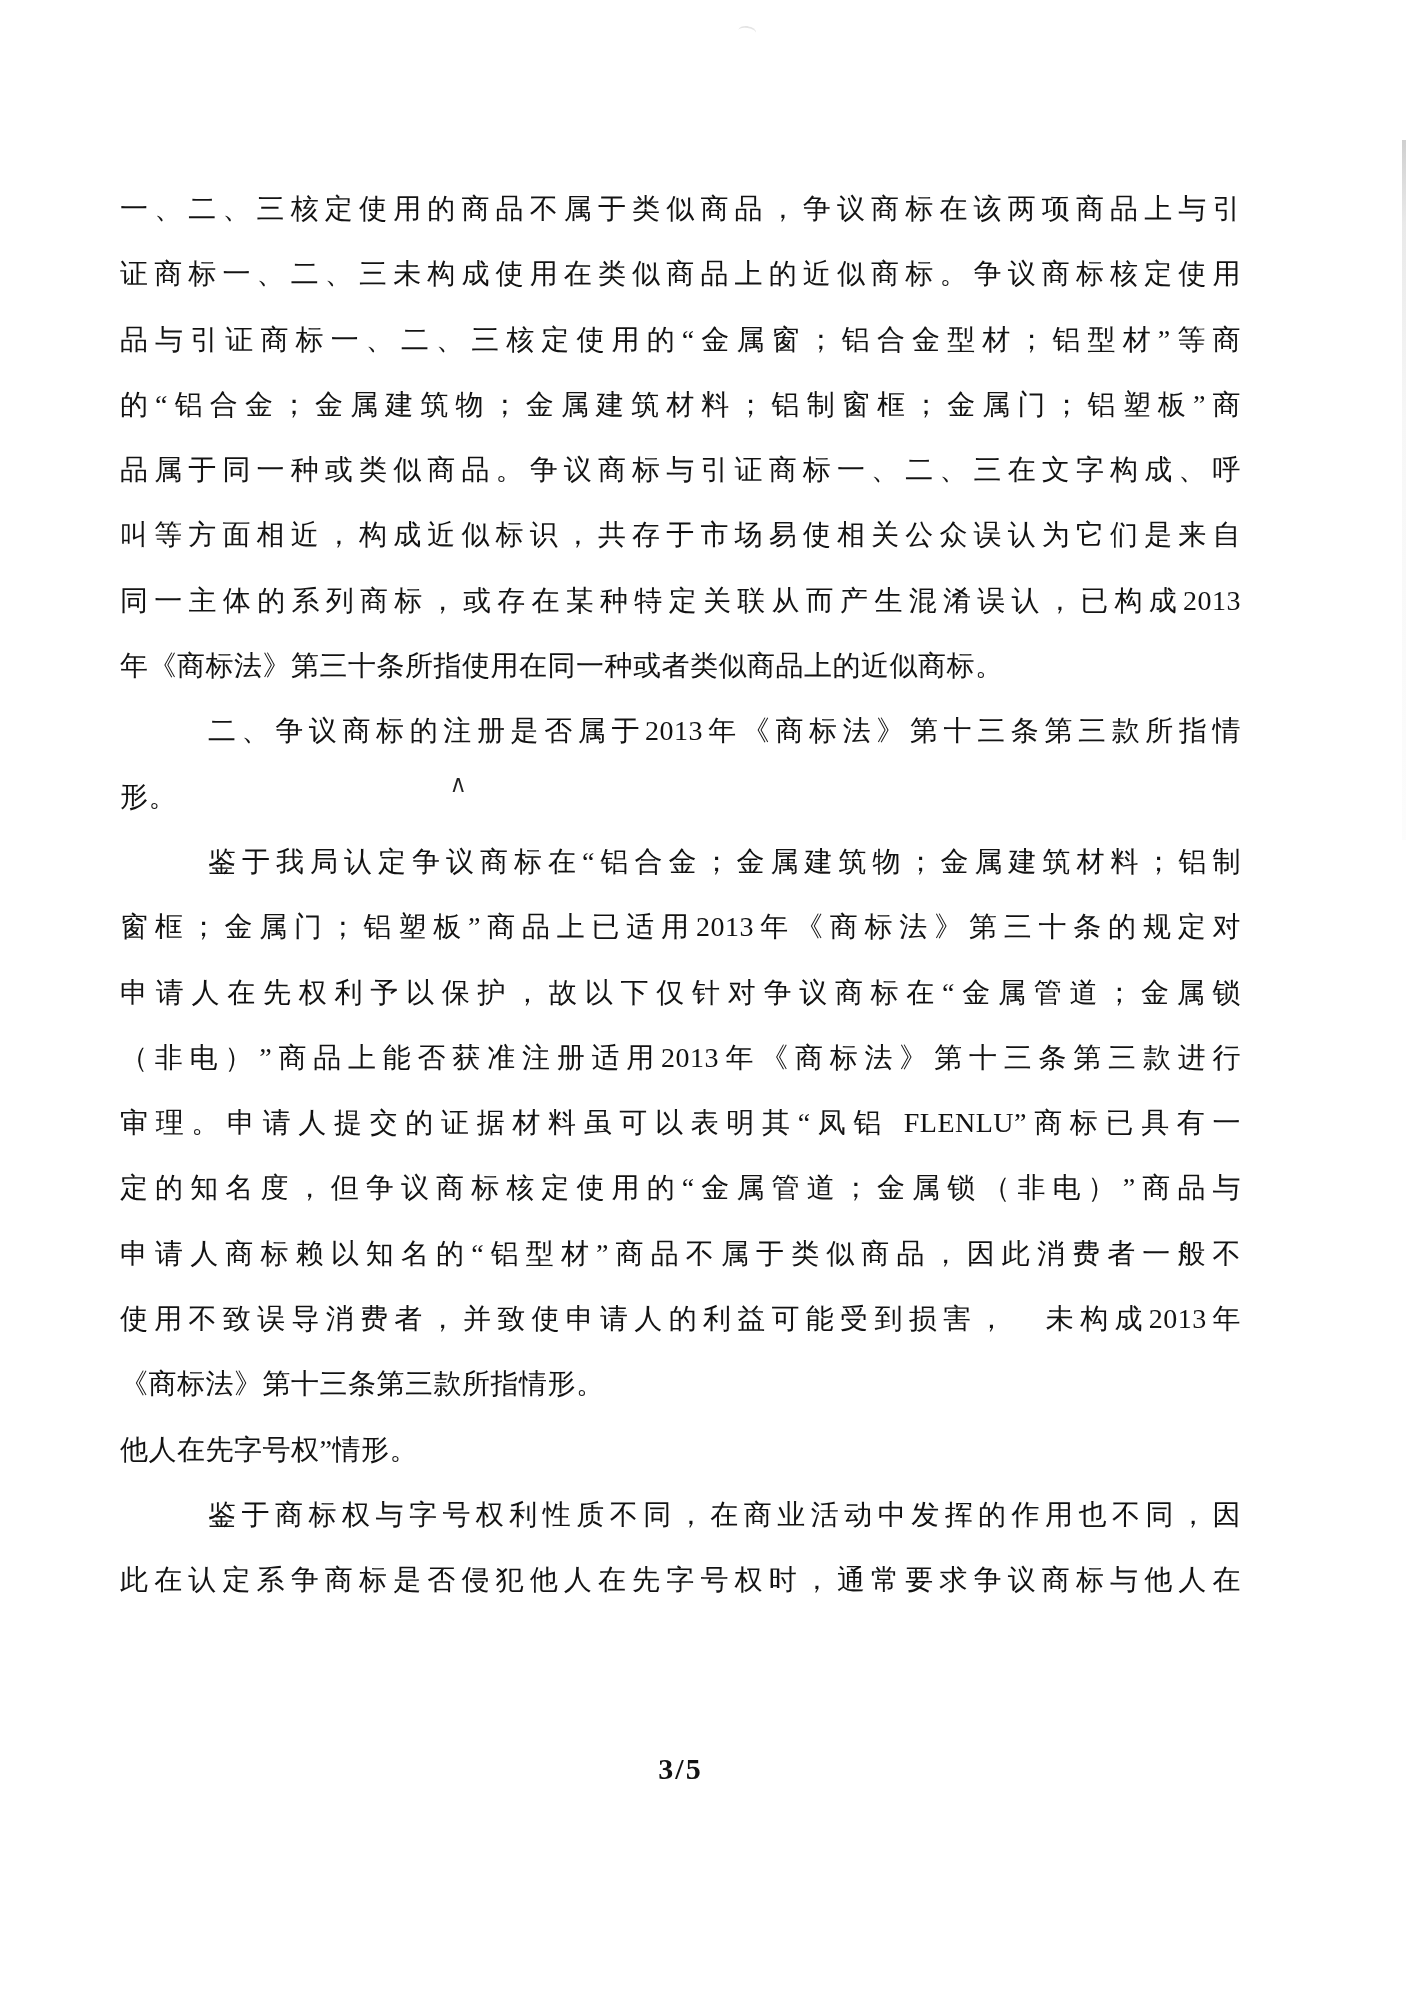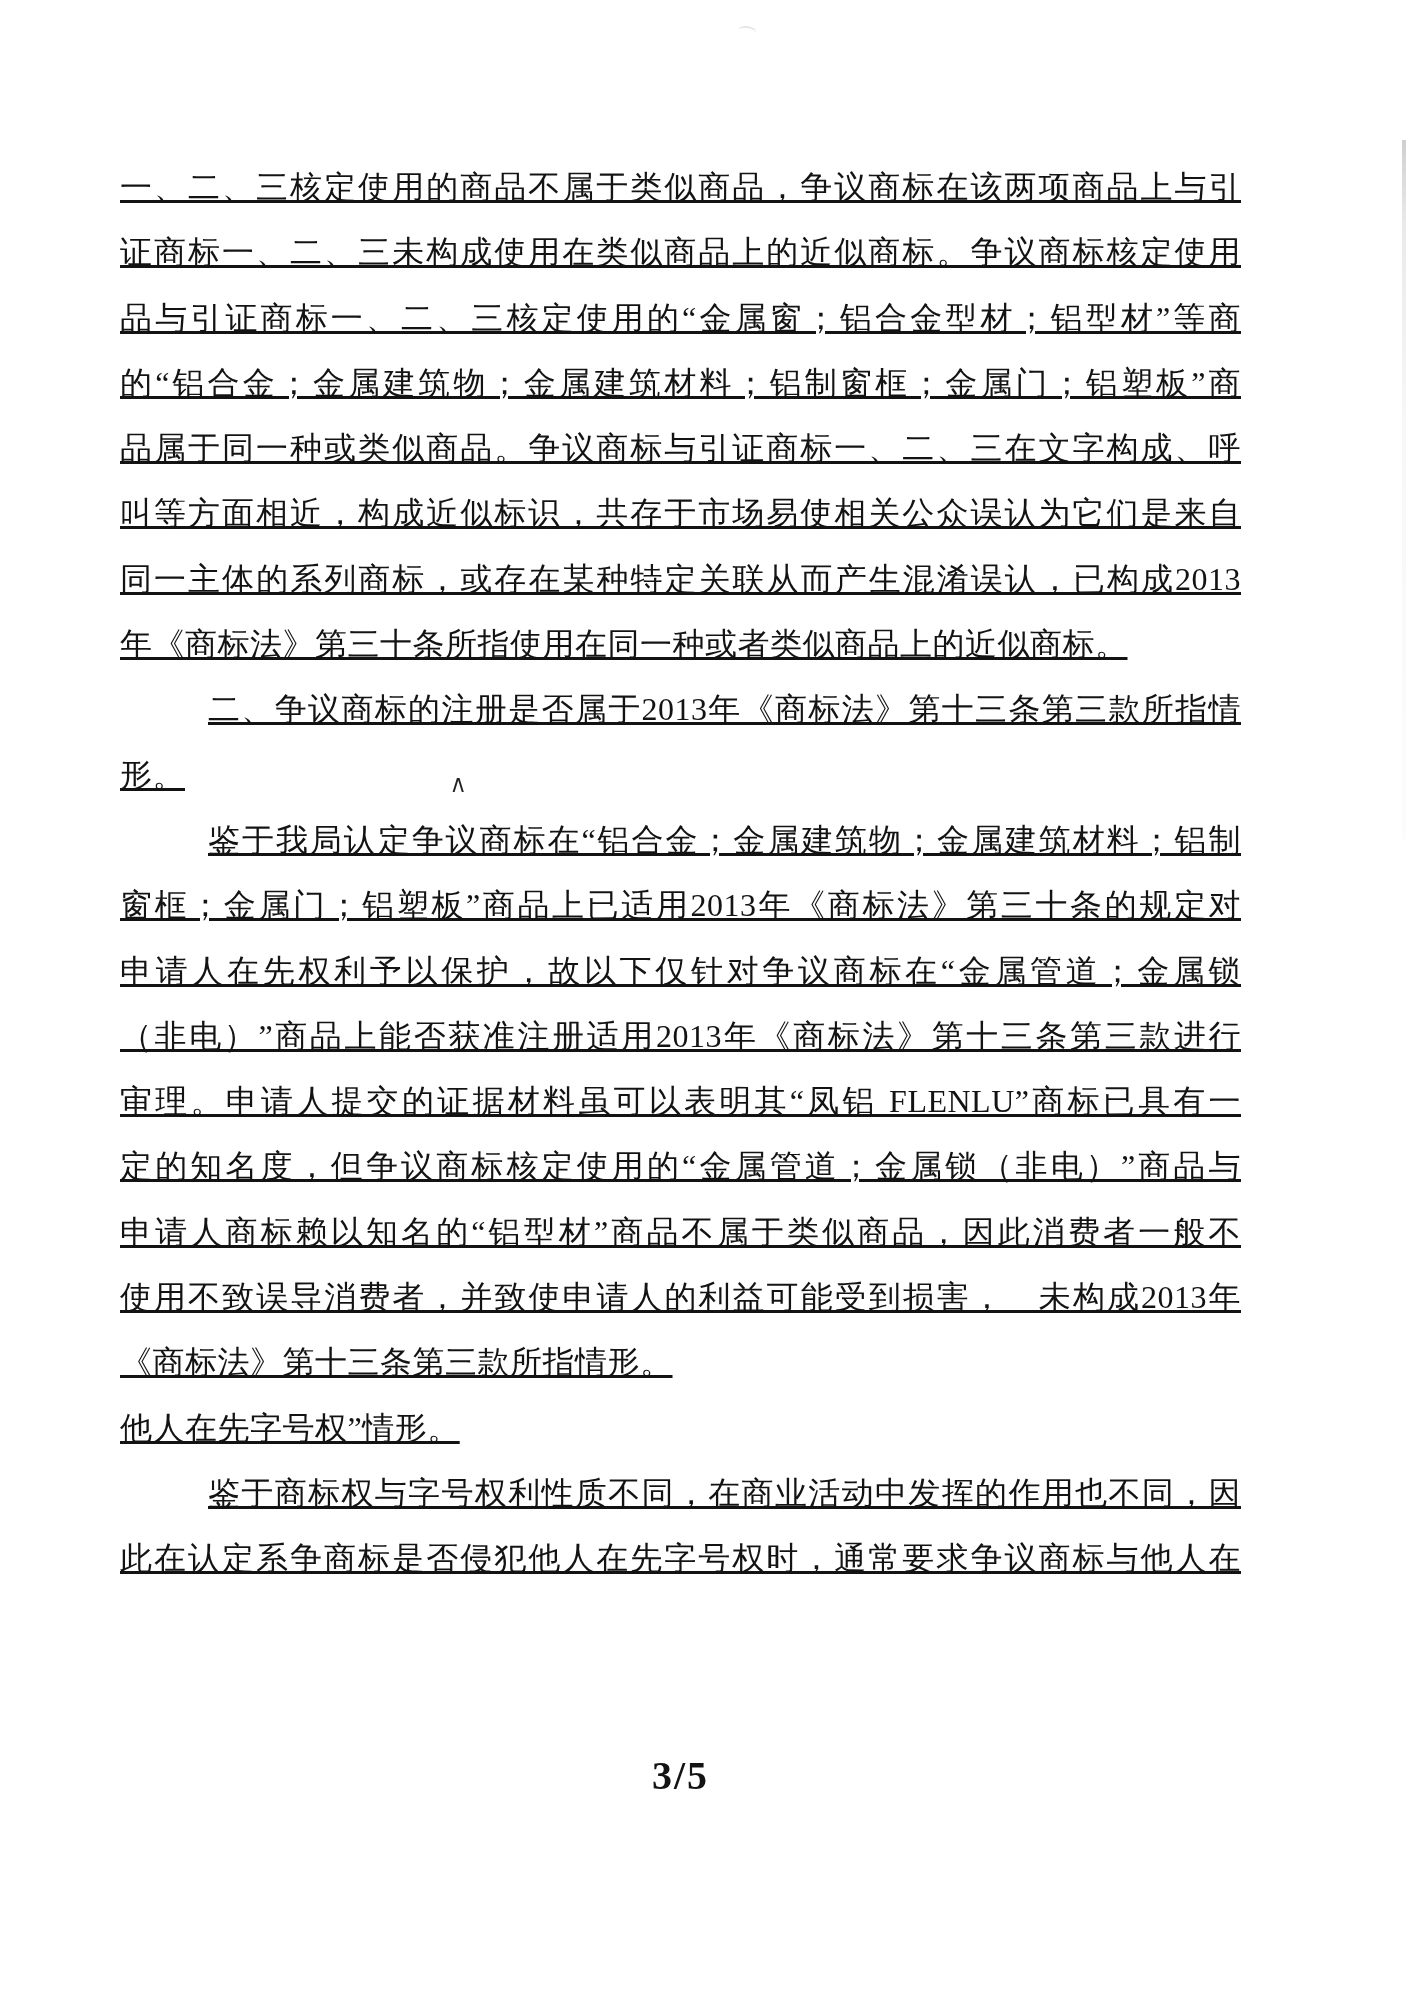--- a/index.html
+++ b/index.html
@@ -16,44 +16,43 @@
     font-family: "Liberation Serif", "DejaVu Serif", serif;
     color: #131313;
   }
   .doc {
     position: absolute;
     left: 120px;
     top: 168px;
     width: 1121px;
   }
   .line {
-    font-size: 32px;
-    line-height: 39px;
+    font-size: 28px;
+    line-height: 82px;
     height: 65.3px;
     text-align: justify;
     text-align-last: justify;
     white-space: normal;
     overflow: visible;
     letter-spacing: 0.5px;
-    text-decoration: underline;
   }
   .line.end {
     text-align: left;
     text-align-last: left;
   }
   .line.indent {
     text-indent: 88px;
   }
   .footer {
     position: absolute;
     left: 120px;
     top: 1752px;
     width: 1121px;
     text-align: center;
-    font-size: 40px;
+    font-size: 30px;
     font-weight: 600;
     letter-spacing: 2px;
   }
   .stray-mark {
     position: absolute;
     left: 452px;
     top: 772px;
     font-size: 21px;
     color: #222;
     font-family: "DejaVu Sans", sans-serif;

